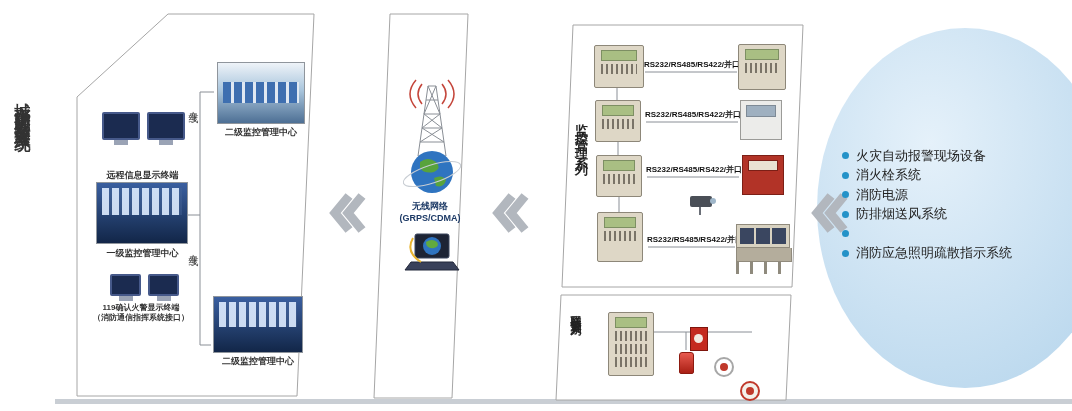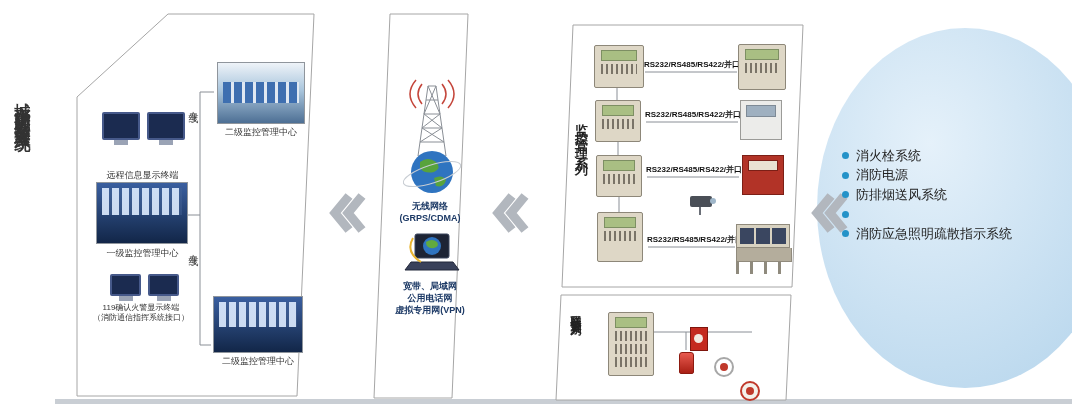--- a/index.html
+++ b/index.html
@@ -7,21 +7,21 @@
     position:relative;width:1072px;height:411px;overflow:hidden;background:#fff;
     font-family:"Liberation Sans","DejaVu Sans",sans-serif;color:#2b2b2b;
   }
   .abs{position:absolute;}
   svg.bg{position:absolute;left:0;top:0;}
   .v-text{writing-mode:vertical-rl;text-orientation:upright;}
   .title{
     left:14px;top:90px;height:245px;font-size:16px;font-weight:700;
     letter-spacing:3px;color:#333;line-height:1.1;
   }
-  .cap{font-size:9px;line-height:1.25;text-align:center;color:#333;}
+  .cap{font-size:9px;line-height:1.25;text-align:center;color:#333;font-weight:bold;}
   .cap.tiny{font-size:8px;}
   .line-label{font-size:10px;color:#444;letter-spacing:2px;}
   .series-label{font-size:13px;color:#222;letter-spacing:8px;font-weight:600;}
   .series-label.sm{font-size:11px;letter-spacing:2px;}
   .port-label{font-size:8px;color:#111;text-align:center;white-space:nowrap;font-weight:600;}
   .net-label{font-size:9px;color:#1d3a66;text-align:center;line-height:1.35;font-weight:600;}
 
   
   .features{left:842px;top:146px;width:220px;}
   .features .row{display:flex;align-items:center;height:19.5px;}
@@ -169,25 +169,20 @@
 
   <div class="abs" style="left:403px;top:232px;">
     <svg width="58" height="42" viewBox="0 0 58 42">
       <rect x="12" y="2" width="34" height="24" rx="2" fill="#1d2435" stroke="#3c465e"></rect>
       <circle cx="29" cy="14" r="9" fill="#2f74c0"></circle>
       <path d="M23 10 q6 -4 11 0 q3 4 -3 6 q-8 1 -8 -6 z" fill="#62aa3e"></path>
       <path d="M8 30 L50 30 L56 38 L2 38 Z" fill="#39415a" stroke="#23283a"></path>
       <path d="M10 6 Q2 20 18 30" stroke="#e8b431" fill="none" stroke-width="2"></path>
     </svg>
   </div>
-  <div class="abs net-label" style="left:382px;top:280px;width:96px;">
-    <span>宽带、局域网</span><br>
-    <span>公用电话网</span><br>
-    <span>虚拟专用网(VPN)</span>
-  </div>
 
   <div class="abs v-text series-label" style="left:572px;top:113px;height:150px;">监控管理系列</div>
 
   <div class="abs fire-panel" style="left:594px;top:45px;width:50px;height:43px;">
     <div class="lcd"></div>
       <div class="keys"></div>
   </div>
   <div class="abs fire-panel" style="left:595px;top:100px;width:46px;height:42px;">
     <div class="lcd"></div>
       <div class="keys"></div>
@@ -236,20 +231,24 @@
     <div class="keys"></div>
   </div>
   <div class="abs call-point" style="left:690px;top:316px;"></div>
   <div class="abs bell alt" style="left:714px;top:322px;"></div>
   <div class="abs bell" style="left:740px;top:326px;"></div>
   <div class="abs strobe" style="left:679px;top:352px;"></div>
 
   <div class="abs features">
     <div class="row">
         <span class="dot"></span>
+        <span class="txt">火灾自动报警现场设备</span>
+      </div>
+    <div class="row">
+        <span class="dot"></span>
         <span class="txt">消火栓系统</span>
       </div>
     <div class="row">
         <span class="dot"></span>
         <span class="txt">消防电源</span>
       </div>
     <div class="row">
         <span class="dot"></span>
         <span class="txt">防排烟送风系统</span>
       </div>

